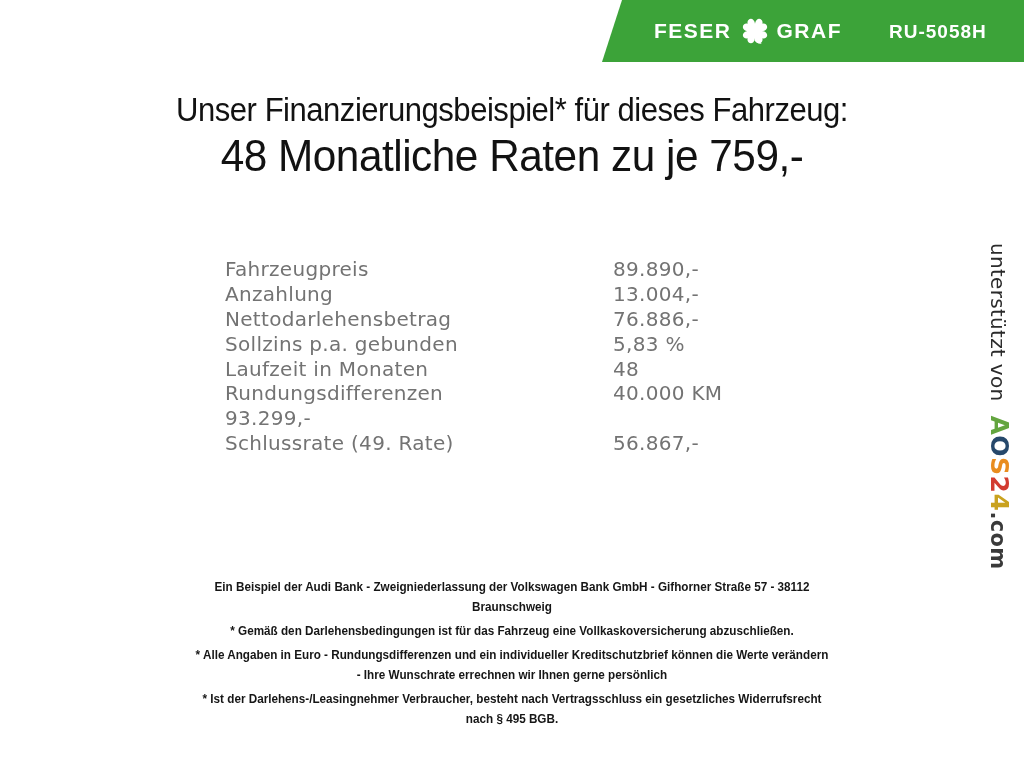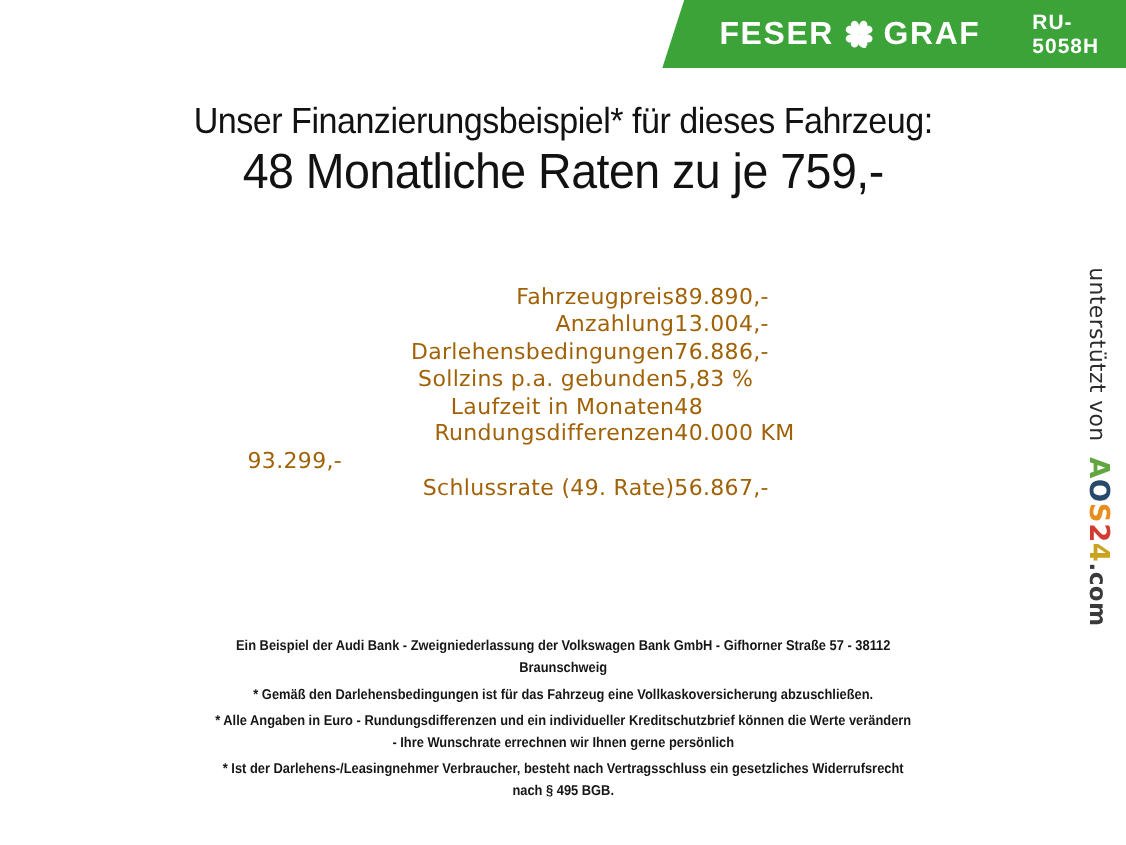--- a/index.html
+++ b/index.html
@@ -14,41 +14,41 @@
   .banner {
     position:absolute; top:0; left:558px; width:466px; height:62px;
     background:#3CA339;
     clip-path: polygon(64px 0, 100% 0, 100% 100%, 44px 100%);
   }
   .banner-content {
     height:100%; display:flex; align-items:center; padding-left:96px;
   }
   .brand {
     display:flex; align-items:center; color:#ffffff;
-    font-weight:700; font-size:29px; letter-spacing:1.5px;
+    font-weight:700; font-size:21px; letter-spacing:1.5px;
   }
   .clover { margin:2px 6px 0 8px; display:block; }
   .plate {
     color:#ffffff; font-weight:700; font-size:19px;
     letter-spacing:1px; margin-left:47px; margin-top:2px;
   }
 
   
   .heading {
     position:absolute; top:88px; left:0; width:1024px; text-align:center;
     transform:scaleX(0.94); transform-origin:50% 0;
   }
   .h-sub { font-size:33px; line-height:43px; letter-spacing:-0.5px; color:#121212; }
   .h-main { font-size:45px; line-height:50px; letter-spacing:-0.5px; color:#121212; }
 
   
   .finance-table {
     position:absolute; top:257px; left:225px;
     font-family:"DejaVu Sans", sans-serif; font-size:20px;
-    color:#a16207; letter-spacing:0.3px;text-align:right;
+    color:#737373; letter-spacing:0.3px;
   }
   .frow { display:flex; height:24.9px; align-items:baseline; }
   .frow .lbl { width:388px; }
   .frow .val { }
 
   
   .footer {
     position:absolute; top:577px; left:0; width:1024px; text-align:center;
     font-weight:700; font-size:13px; line-height:20px; color:#161616;
   }
@@ -97,21 +97,21 @@
   <div class="finance-table">
     <div class="frow">
       <span class="lbl">Fahrzeugpreis</span>
       <span class="val">89.890,-</span>
     </div>
     <div class="frow">
       <span class="lbl">Anzahlung</span>
       <span class="val">13.004,-</span>
     </div>
     <div class="frow">
-      <span class="lbl">Darlehensbedingungen</span>
+      <span class="lbl">Nettodarlehensbetrag</span>
       <span class="val">76.886,-</span>
     </div>
     <div class="frow">
       <span class="lbl">Sollzins p.a. gebunden</span>
       <span class="val">5,83 %</span>
     </div>
     <div class="frow">
       <span class="lbl">Laufzeit in Monaten</span>
       <span class="val">48</span>
     </div>

